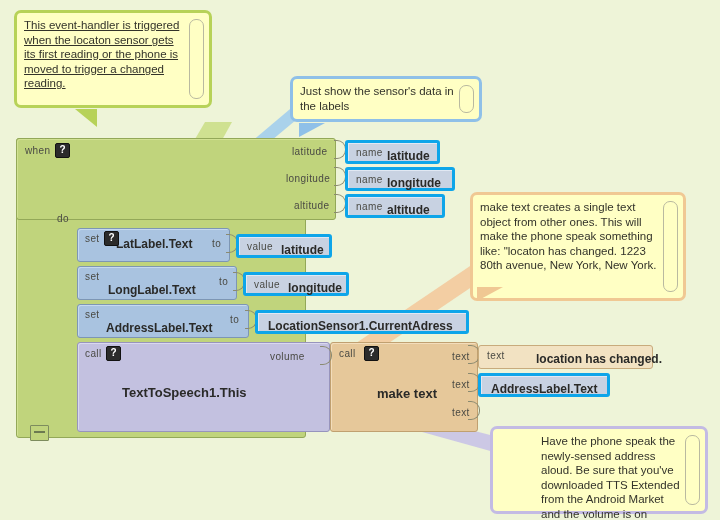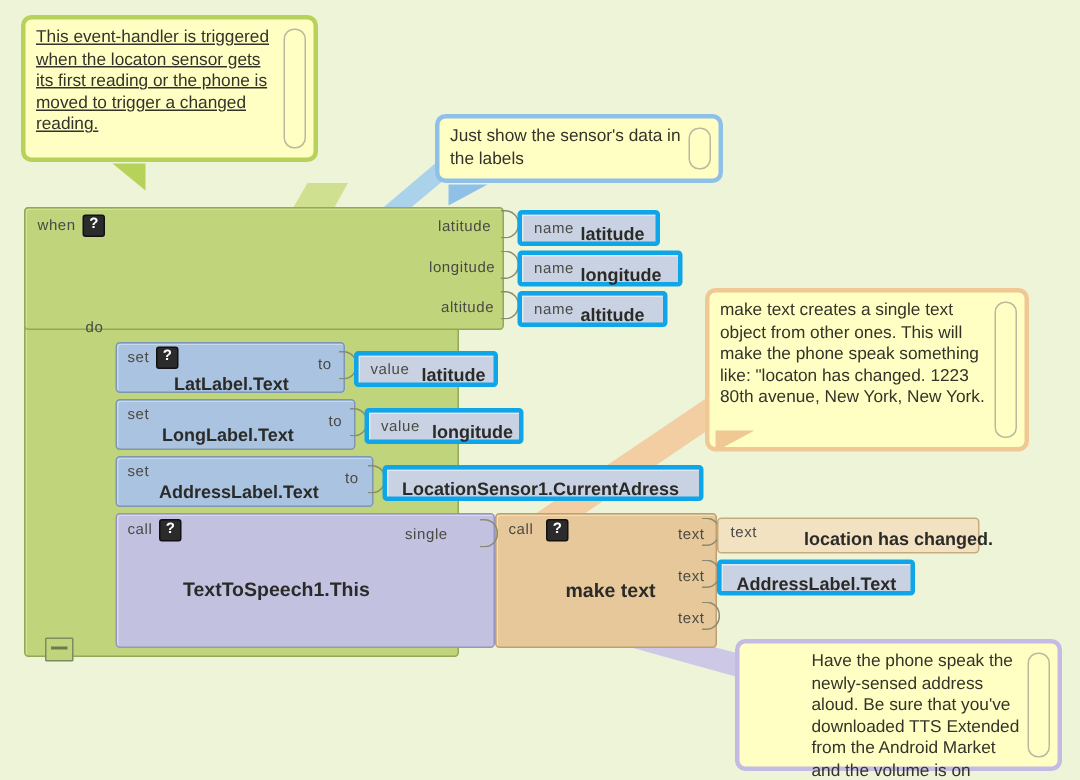--- a/index.html
+++ b/index.html
@@ -159,21 +159,21 @@
     <span class="lbl t-sm" style="left:8px;top:4px;">name</span>
     <span class="lbl t-bd2" style="left:39px;top:6px;">altitude</span>
   </div>
 
   <span class="lbl t-sm" style="left:57px;top:213px;z-index:12;text-align:right;">do</span>
 
   <div class="collapse" style="left:30px;top:425px;z-index:16;"></div>
 
   <div class="blk b-blue" style="left:77px;top:228px;width:153px;height:34px;z-index:20;">
     <span class="lbl t-sm" style="left:7px;top:4px;">set</span>
-    <span class="lbl t-bd2" style="left:38px;top:20px;">LatLabel.Text</span>
+    <span class="lbl t-bd2" style="left:38px;top:8px;">LatLabel.Text</span>
     <span class="lbl t-sm" style="left:134px;top:9px;">to</span>
   </div>
   <div class="help" style="left:104px;top:231px;z-index:22;"></div>
   <div class="socket" style="left:226px;top:234px;z-index:21;">
       <div class="s-in"></div>
     </div>
   <div class="blk b-grey" style="left:236px;top:234px;width:96px;height:24px;z-index:22;">
     <span class="lbl t-sm" style="left:8px;top:4px;">value</span>
     <span class="lbl t-bd2" style="left:42px;top:6px;">latitude</span>
   </div>
@@ -199,21 +199,21 @@
   <div class="socket" style="left:245px;top:310px;z-index:21;">
       <div class="s-in"></div>
     </div>
   <div class="blk b-grey" style="left:255px;top:310px;width:214px;height:24px;z-index:22;">
     <span class="lbl t-bd2" style="left:10px;top:6px;">LocationSensor1.CurrentAdress</span>
   </div>
 
   <div class="blk b-purple" style="left:77px;top:342px;width:253px;height:90px;z-index:20;">
     <span class="lbl t-sm" style="left:7px;top:5px;">call</span>
     <span class="lbl t-bd" style="left:44px;top:42px;">TextToSpeech1.This</span>
-    <span class="lbl t-sm" style="left:192px;top:8px;">single</span>
+    <span class="lbl t-sm" style="left:192px;top:8px;">volume</span>
   </div>
   <div class="help" style="left:106px;top:346px;z-index:22;"></div>
   <div class="socket" style="left:320px;top:346px;z-index:23;">
       <div class="s-in"></div>
     </div>
 
   <div class="blk b-orange" style="left:330px;top:342px;width:148px;height:90px;z-index:19;">
     <span class="lbl t-sm" style="left:8px;top:5px;">call</span>
     <span class="lbl t-bd" style="left:46px;top:43px;">make text</span>
     <span class="lbl t-sm" style="left:121px;top:8px;">text</span>

